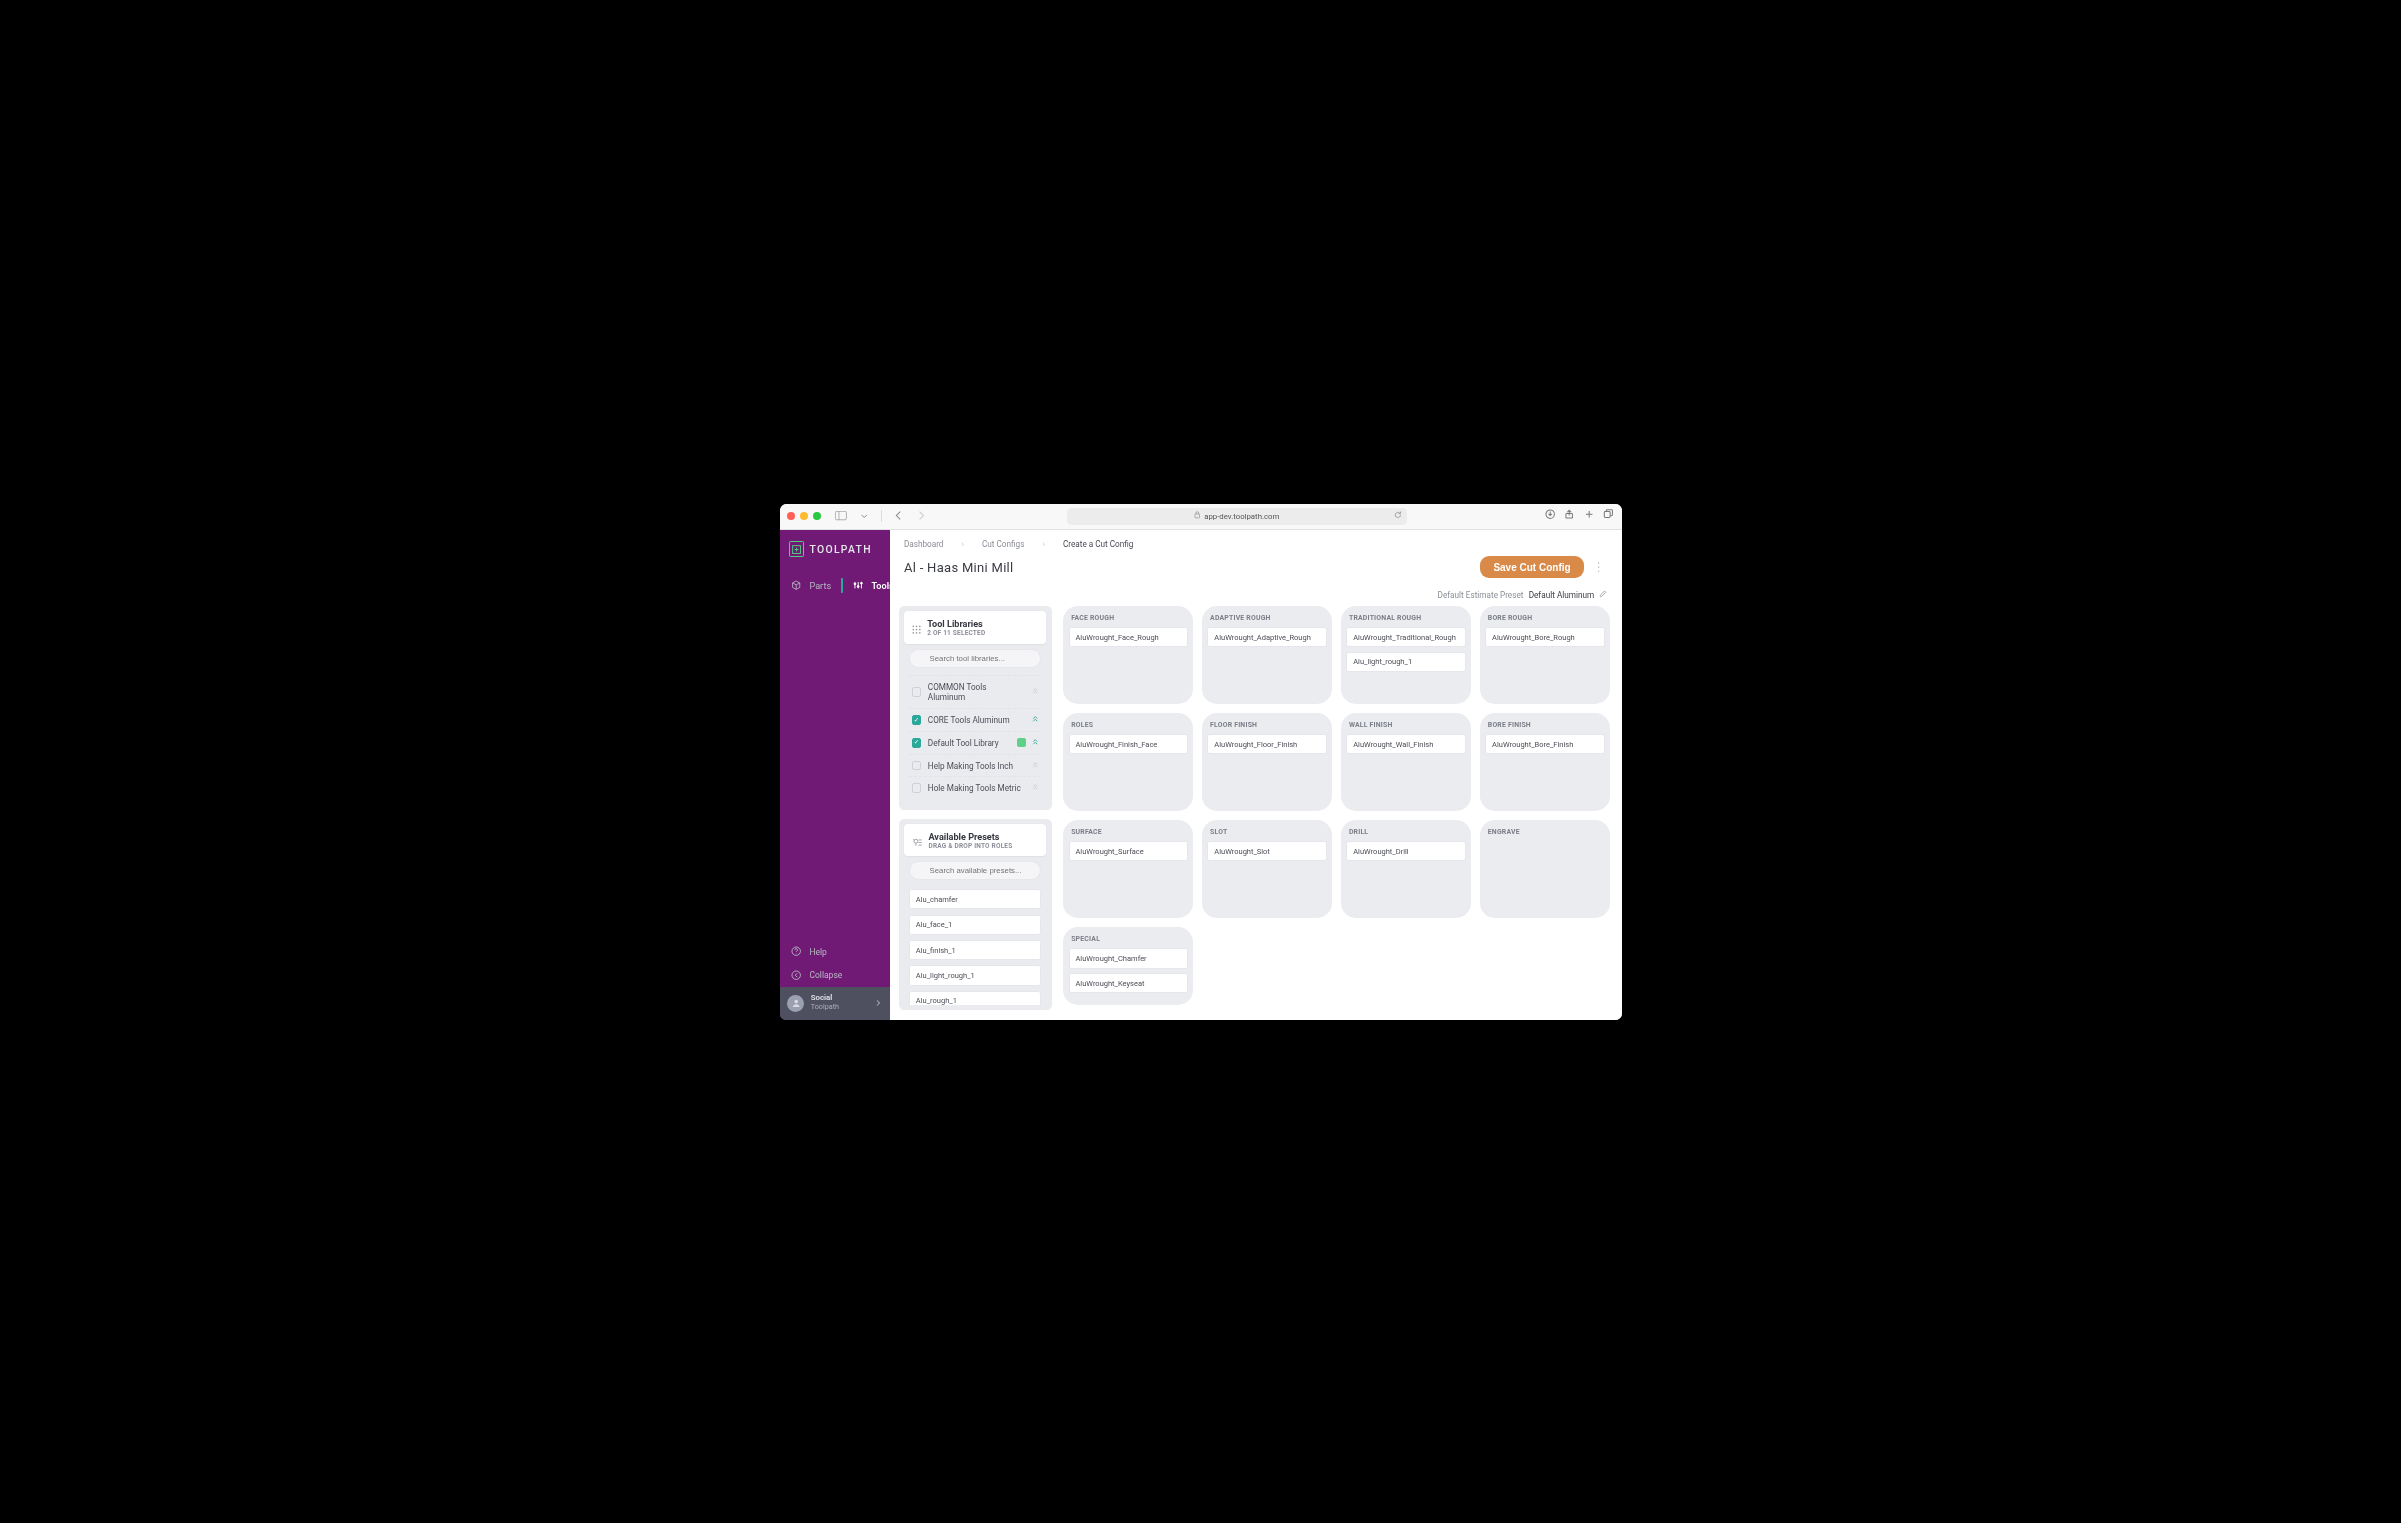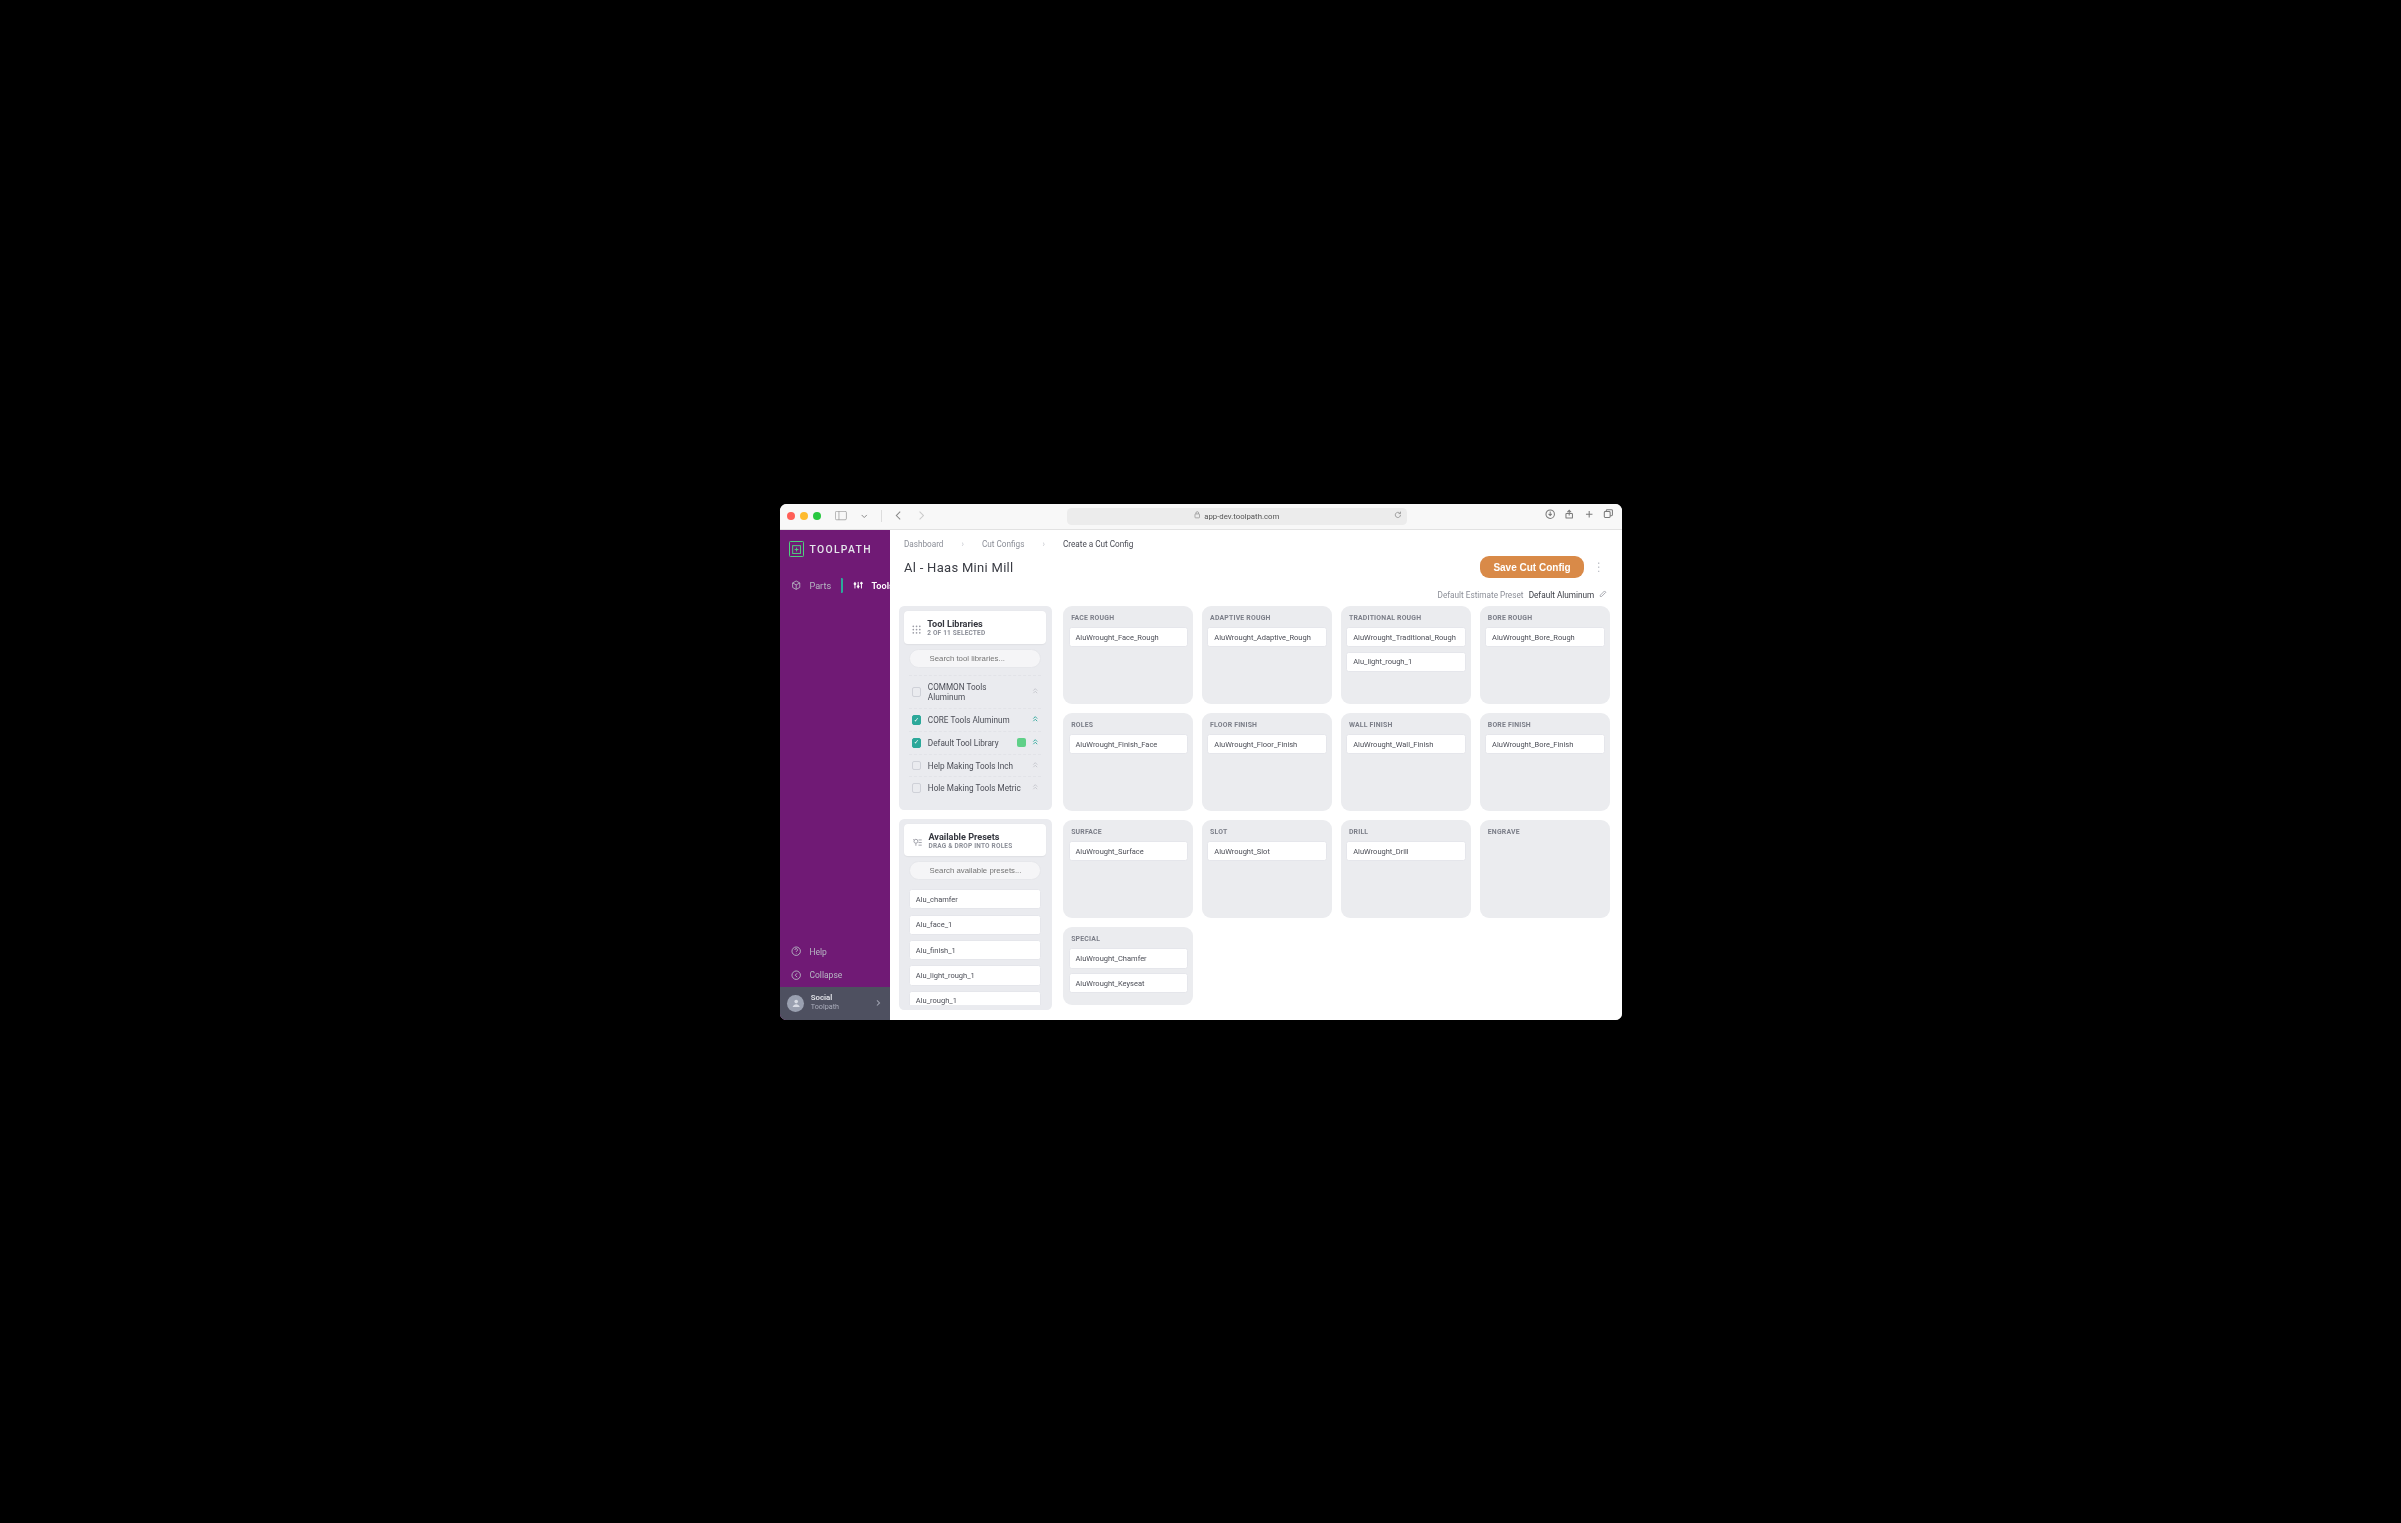--- a/index.html
+++ b/index.html
@@ -166,21 +166,21 @@
     background:#fff; border:0.7px solid #e5e6eb; border-radius:2.6px; padding:4.6px 5.9px;
     font-size:7.5px; color:#4c4e57;
   }
 
   .grid-wrap { flex:1; overflow-y:auto; padding-right:2.6px; }
   .grid-wrap::-webkit-scrollbar{width:5.2px;} .grid-wrap::-webkit-scrollbar-thumb{background:#d7d8dd;border-radius:2.6px;}
   .role-grid {
     display:grid; grid-template-columns:repeat(4, 1fr); gap:9.1px;
   }
   .role-card {
-    background:#ebecef; border-radius:9px; min-height:98px; padding:6.5px 5.2px;
+    background:#ebecef; border-radius:15px; min-height:98px; padding:6.5px 5.2px;
     display:flex; flex-direction:column;
   }
   .role-title { font-size:6.9px; font-weight:700; color:#7b7e88; letter-spacing:0.2px; padding:1.3px 2.6px 5.2px; }
   .role-items { display:flex; flex-direction:column; gap:4.6px; }
   .role-chip {
     background:#fff; border:0.7px solid #e5e6eb; border-radius:2.6px; padding:4.6px 5.9px;
     font-size:7.5px; color:#4c4e57;
   }
   .role-card.special { grid-column: span 1; }
   .role-row-special .role-card { min-height:78px; }

